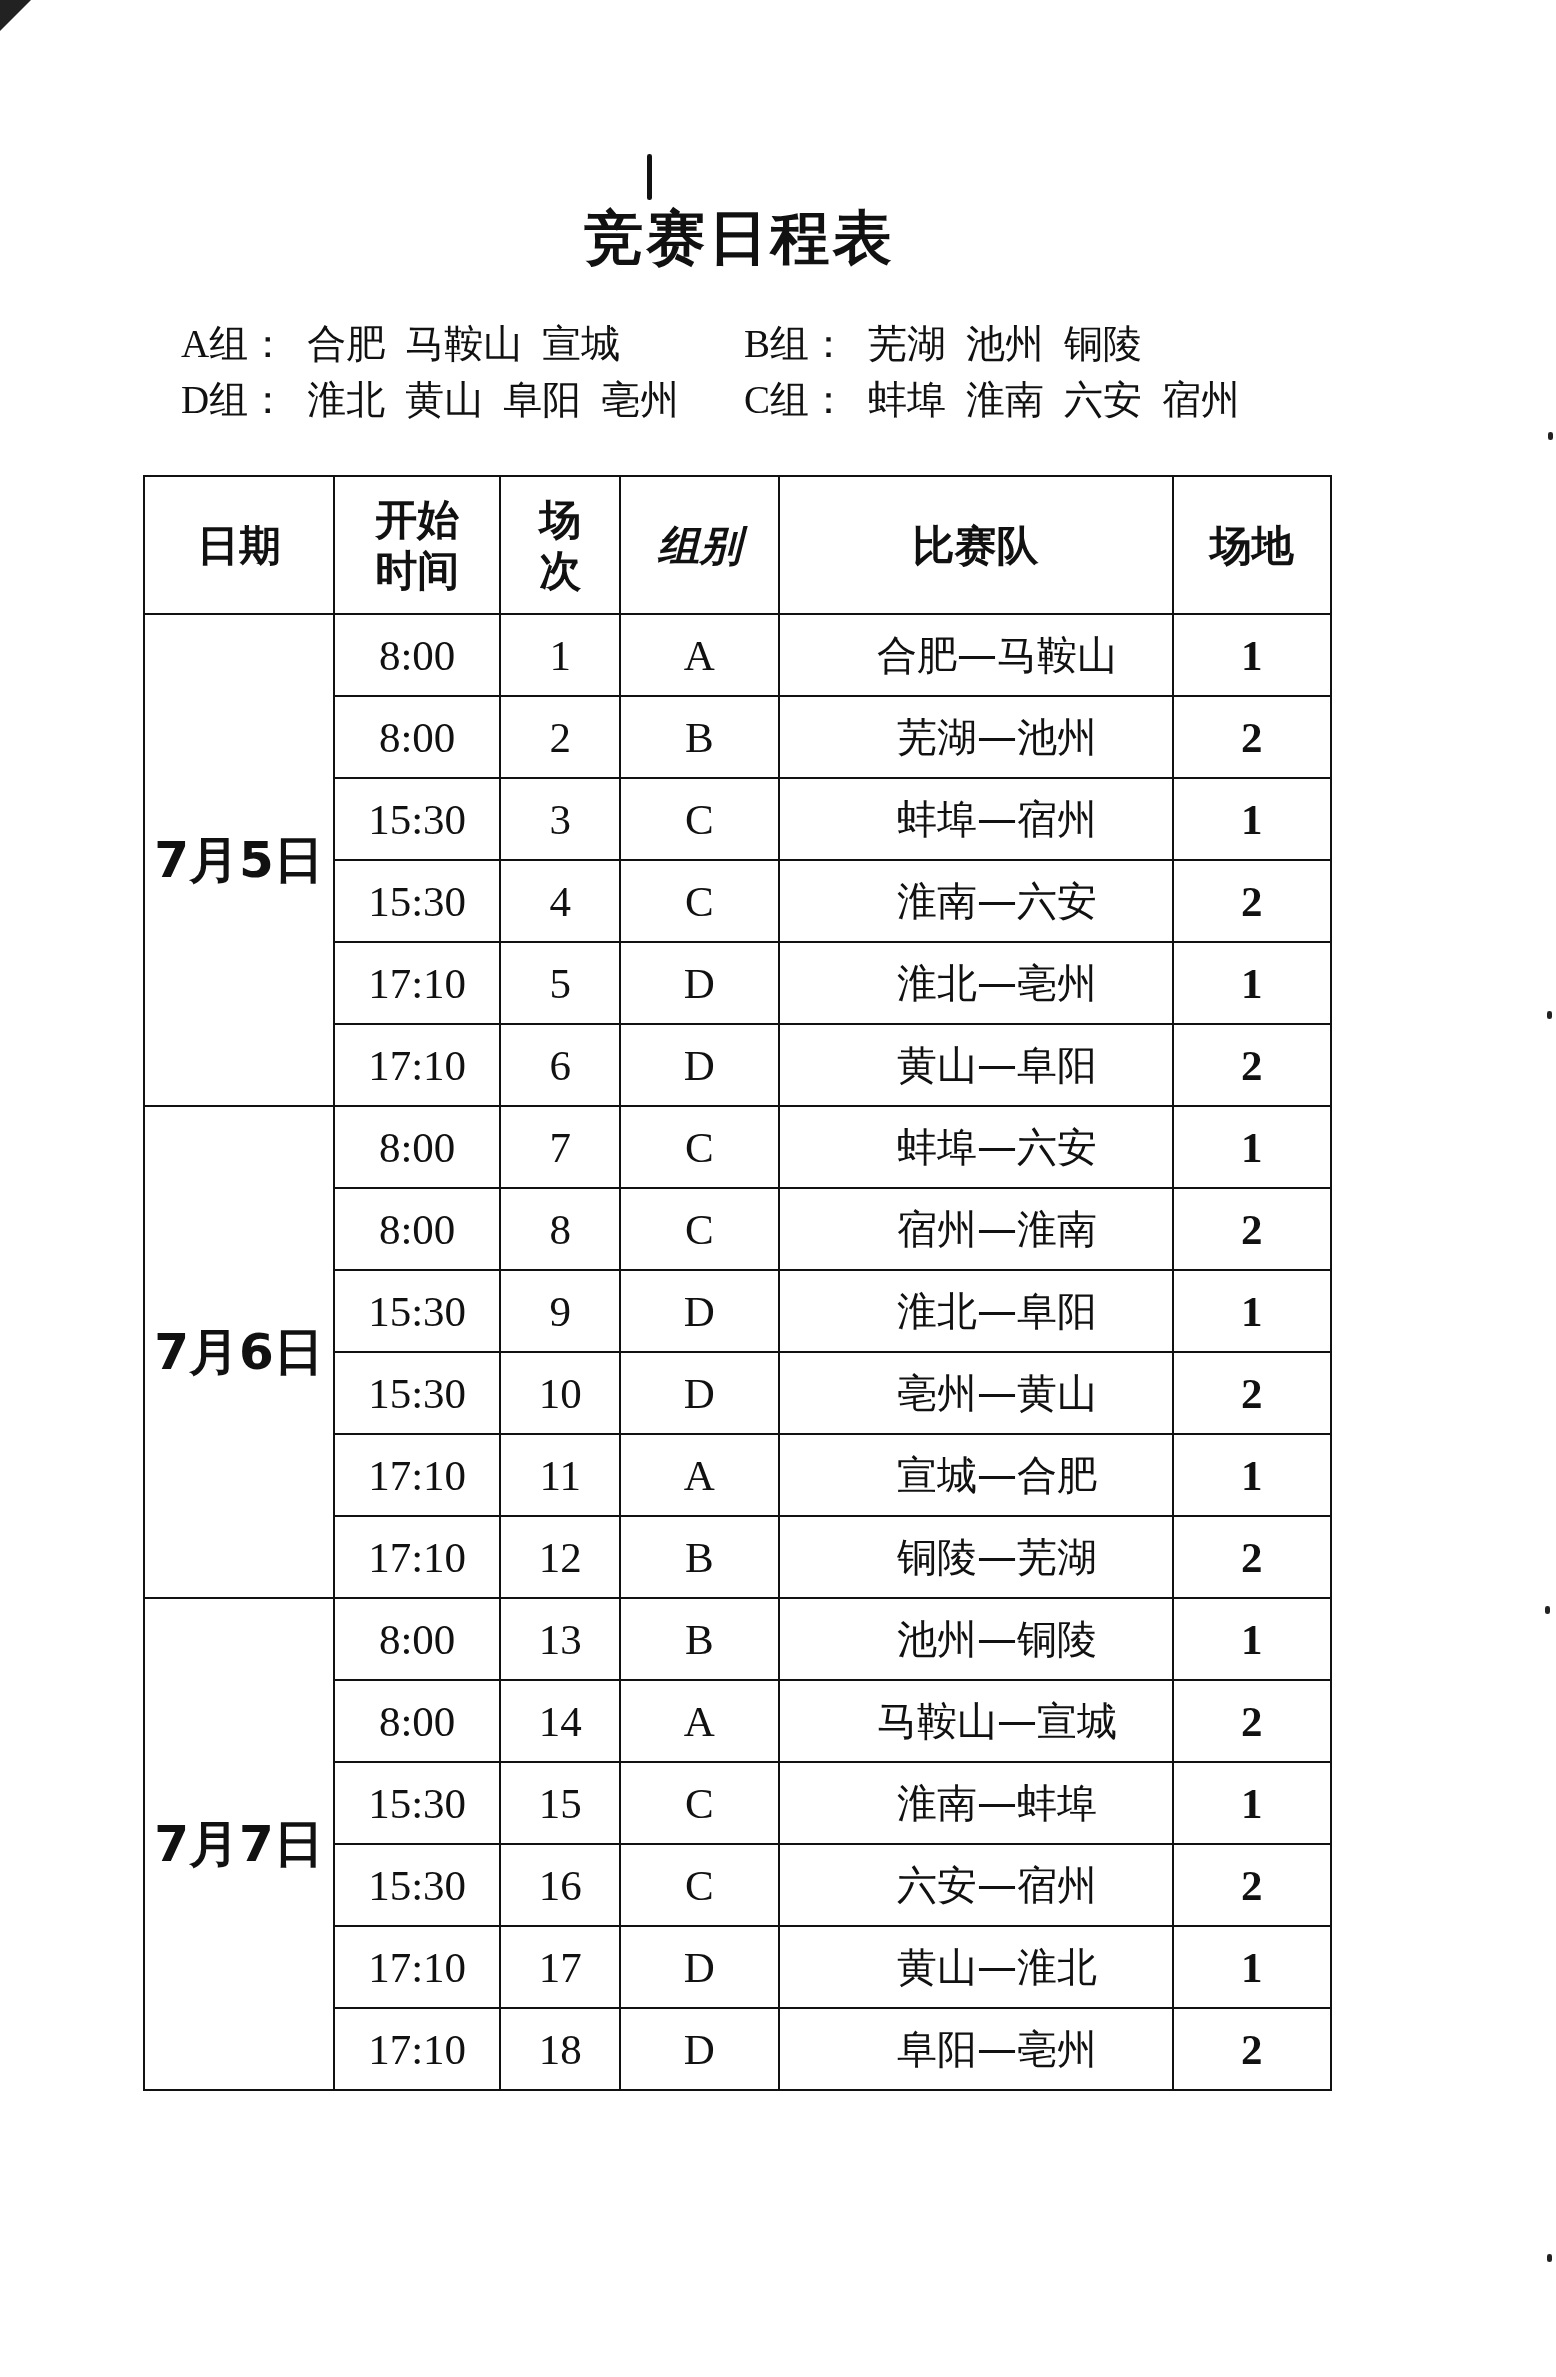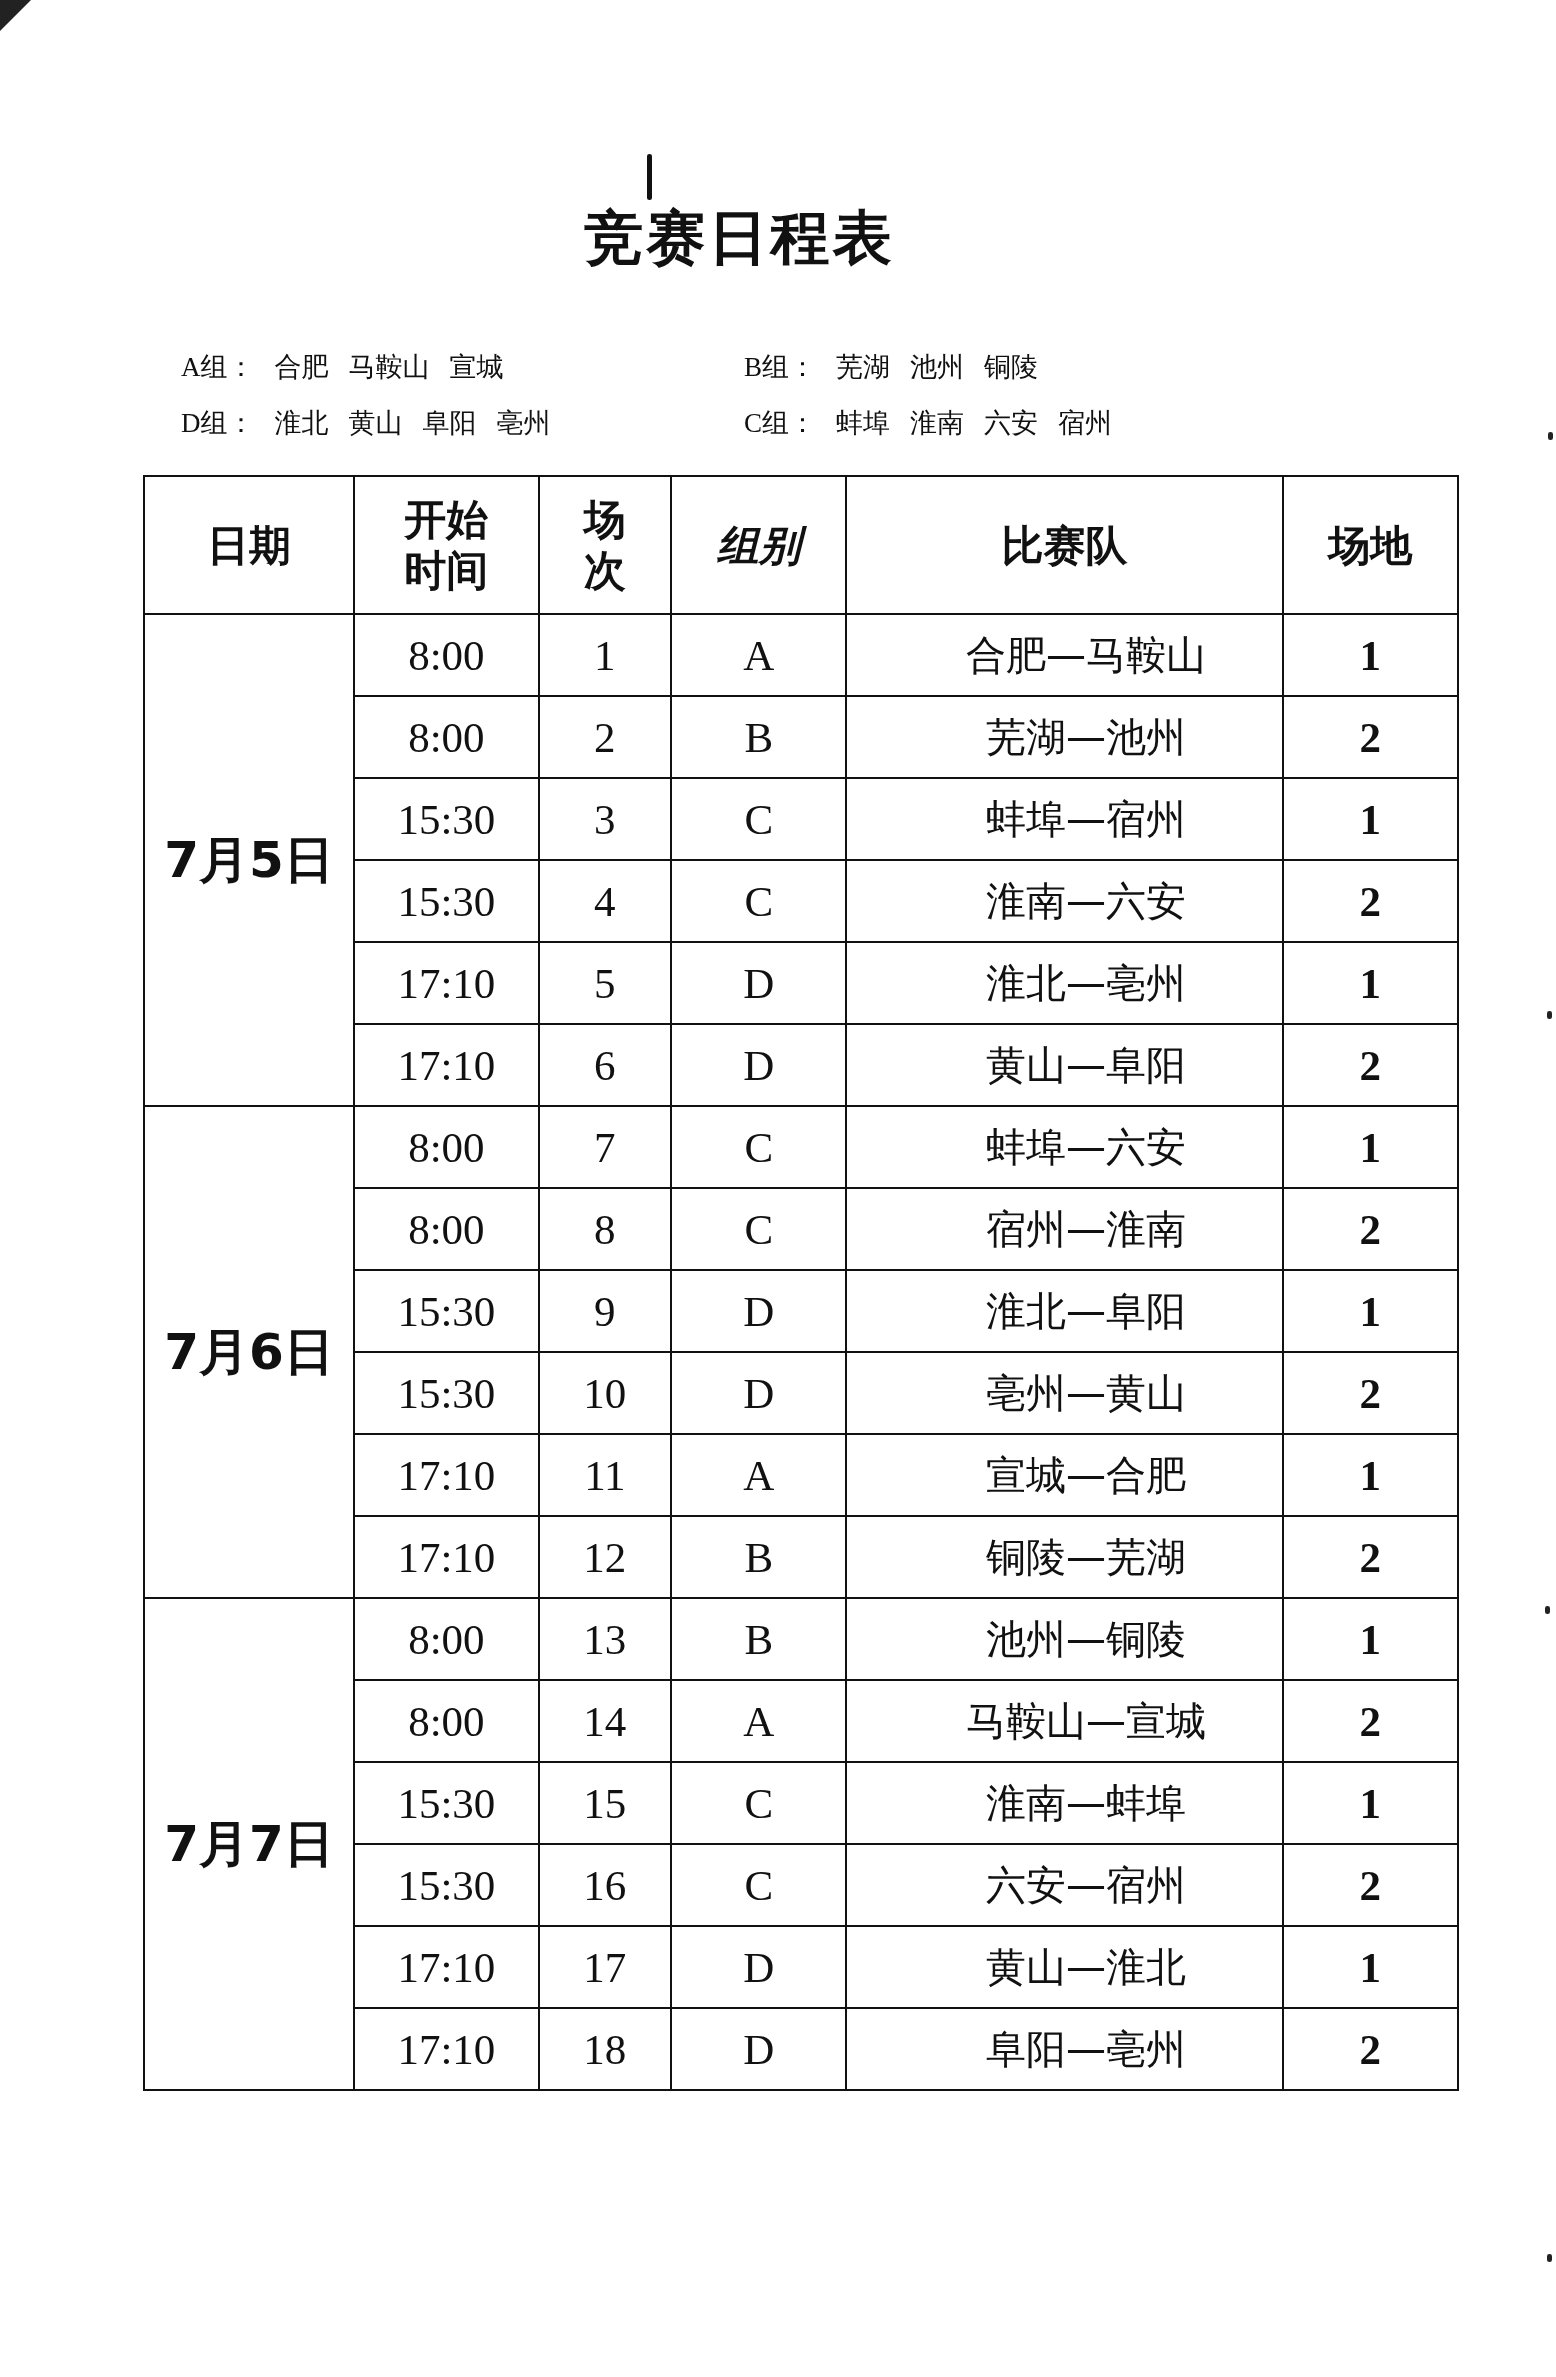--- a/index.html
+++ b/index.html
@@ -45,40 +45,39 @@
       letter-spacing: 3.1px;
       padding-left: 0;
       margin-left: -77px;
     }
     .groups {
       position: absolute;
       left: 181px;
       top: 316px;
       width: 1142px;
       font-family: "DejaVu Sans", "Liberation Sans", sans-serif;
-      font-size: 27px;
+      font-size: 39px;
       line-height: 56px;
-      margin-top: 23px;
     }
     .group-row {
       display: flex;
     }
     .group {
       display: flex;
       gap: 20px;
       width: 563px;
     }
     .group-label {
       font-family: "Liberation Serif", serif;
     }
     .schedule {
       position: absolute;
       left: 143px;
       top: 475px;
-      width: 1316px;
+      width: 1189px;
       border-collapse: collapse;
       font-size: 43px;
     }
     .schedule th, .schedule td {
       border: 2.3px solid #111;
       text-align: center;
       vertical-align: middle;
       padding: 0;
     }
     .schedule th {

